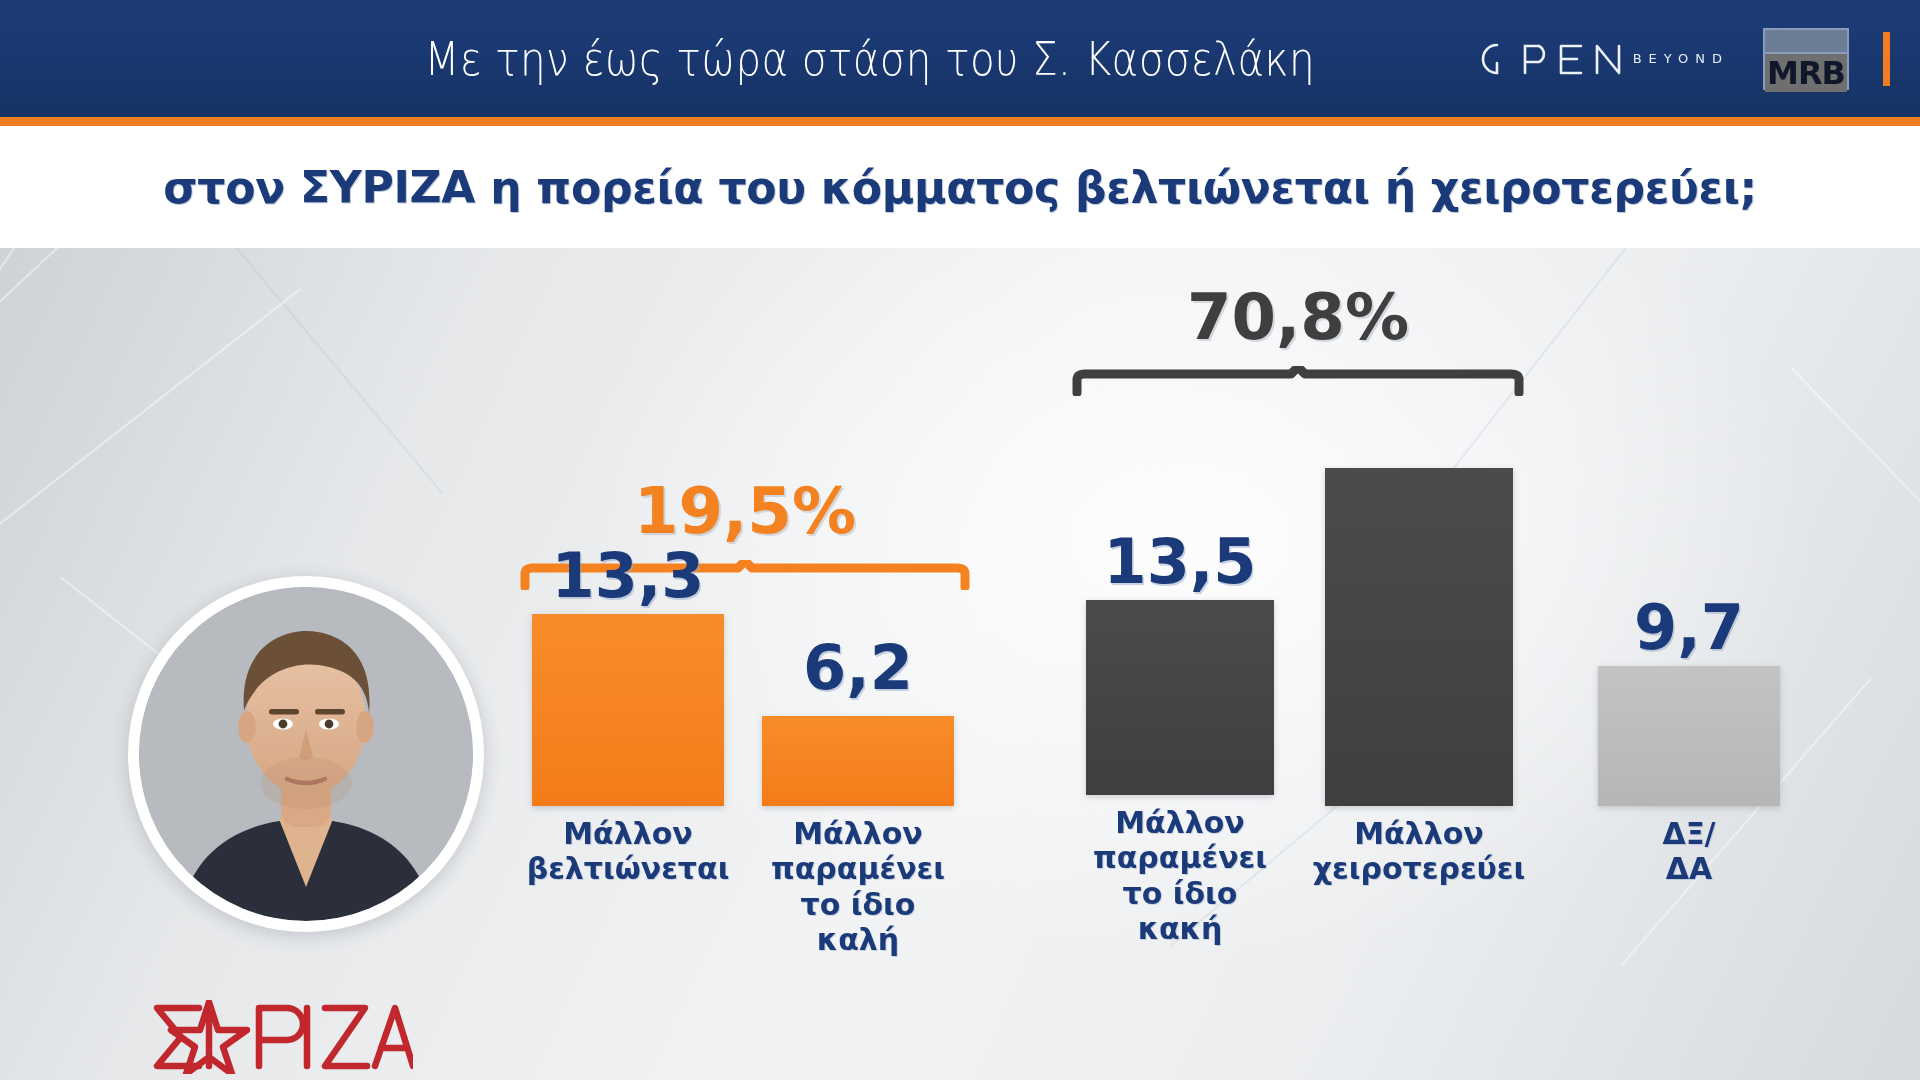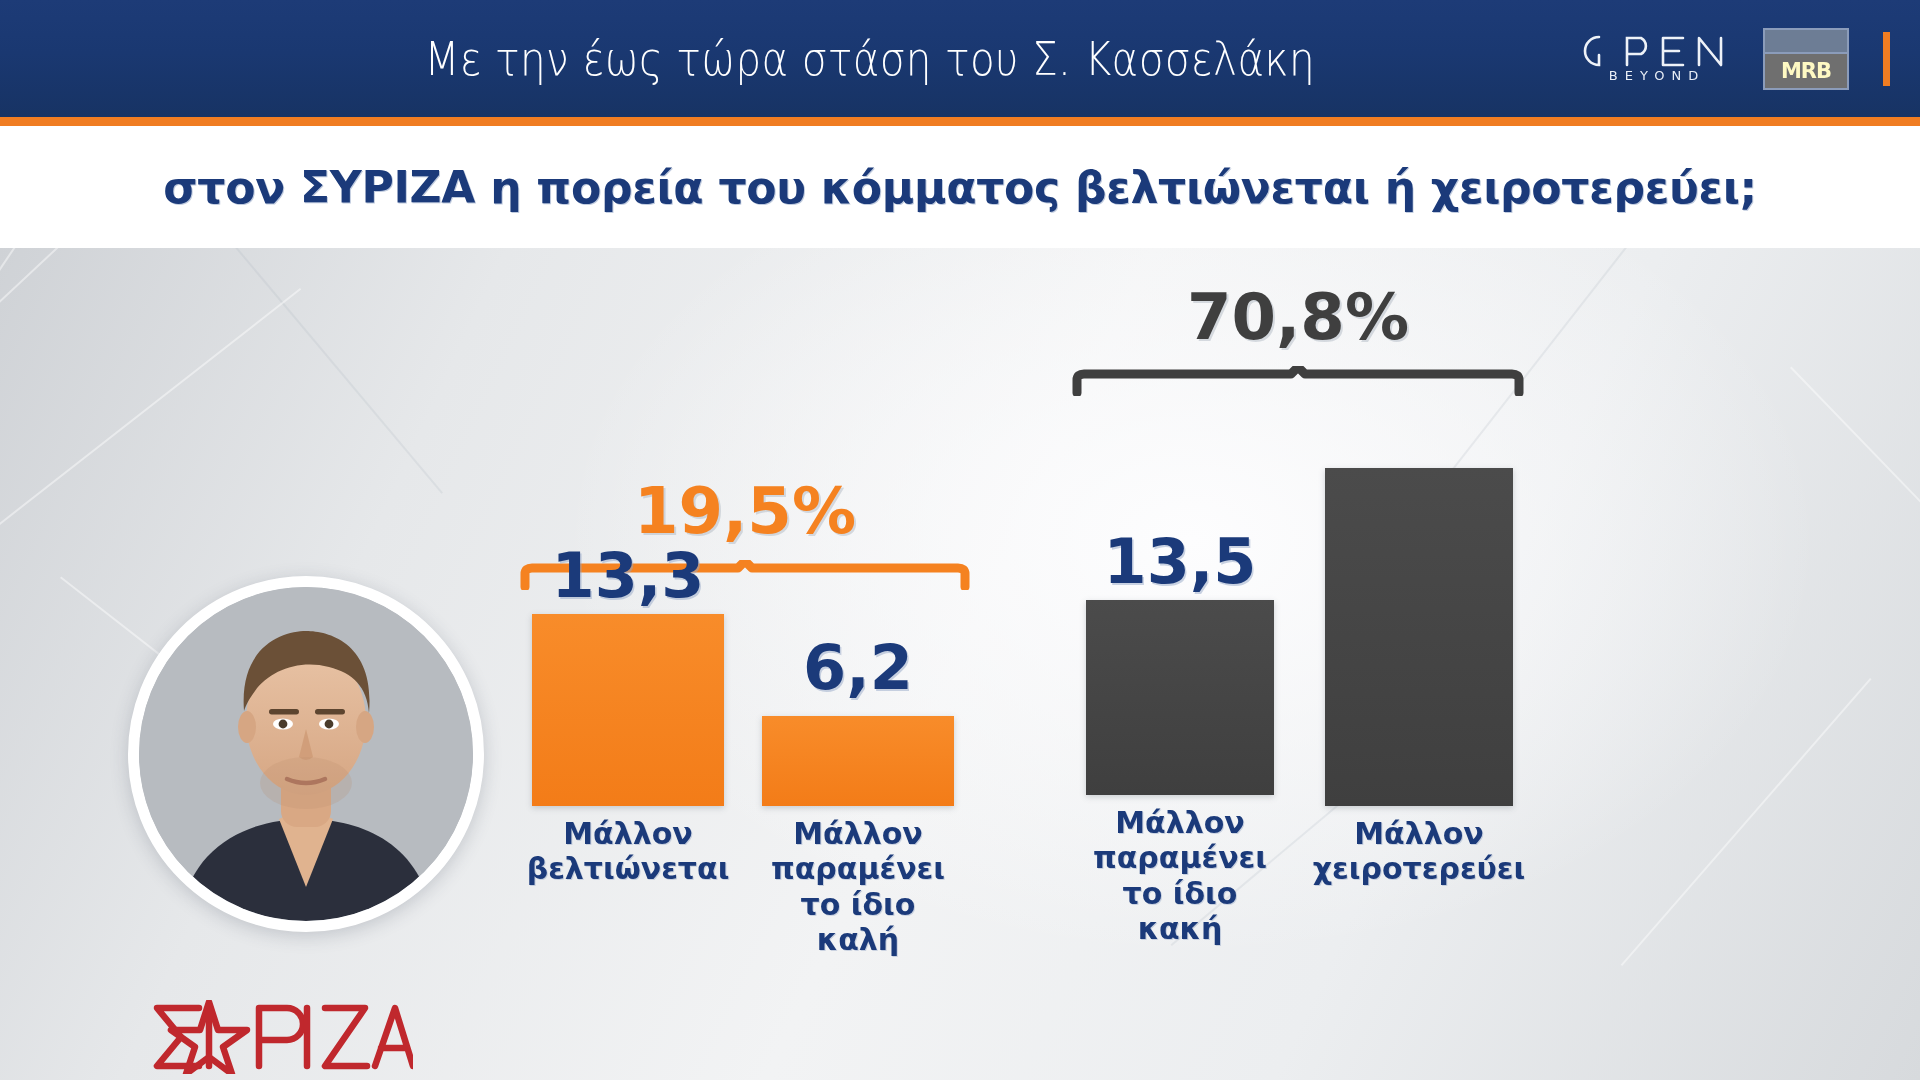--- a/index.html
+++ b/index.html
@@ -32,39 +32,39 @@
   .orange-rule{
     position:absolute;left:0;top:117px;width:1920px;height:9px;
     background:#f07d22;
   }
 
   
   .logos{
     position:absolute;right:30px;top:0;height:117px;
     display:flex;align-items:center;gap:34px;
   }
-  .open-logo{display:flex;flex-direction:column;align-items:center;gap:0;}
+  .open-logo{display:flex;align-items:center;gap:0;}
   .open-word{
     display:flex;align-items:center;gap:7px;
     height:34px;
   }
   .open-word svg{display:block;}
   .beyond{
     color:#e9eef6;font-size:13px;letter-spacing:7px;font-weight:400;
     padding-left:6px;
   }
   .mrb-logo{
     width:86px;height:62px;border:2px solid #8b9cba;
     display:flex;flex-direction:column;box-sizing:border-box;
     background:#2a4a84;
   }
   .mrb-top{flex:0 0 22px;background:#6d7d95;border-bottom:2px solid #8b9cba;}
   .mrb-bottom{
     flex:1;background:#6f6f6f;display:flex;align-items:center;justify-content:center;
-    color:#fef9c3;font-size:21px;font-weight:bold;letter-spacing:-1px;
+    color:#0f172a;font-size:32px;font-weight:bold;letter-spacing:-1px;
     font-family:"DejaVu Sans","Liberation Sans",sans-serif;
   }
   .orange-tick{width:7px;height:54px;background:#f07d22;}
 
   
   .subband{
     position:absolute;left:0;top:126px;width:1920px;height:122px;
     background:#ffffff;
     display:flex;align-items:center;justify-content:center;
   }
@@ -283,15 +283,20 @@
 παραμένει
 το ίδιο κακή</div>
     </div>
 
     <div class="bar" style="left:1325px;top:220px;width:188px;height:338px;">
       <div class="bar-rect" style="height:338px;background:linear-gradient(180deg,#4b4b4b,#3f3f3f);"></div>
       <div class="bar-label">Μάλλον
 χειροτερεύει</div>
     </div>
 
+    <div class="bar" style="left:1598px;top:418px;width:182px;height:140px;">
+      <div class="bar-value" style="bottom:140px;margin-bottom:2px;">9,7</div>
+      <div class="bar-rect" style="height:140px;background:linear-gradient(180deg,#c3c3c3,#b6b6b6);"></div>
+      <div class="bar-label">ΔΞ/ΔΑ</div>
+    </div>
 
   </div>
 </div>
 
 </body></html>

